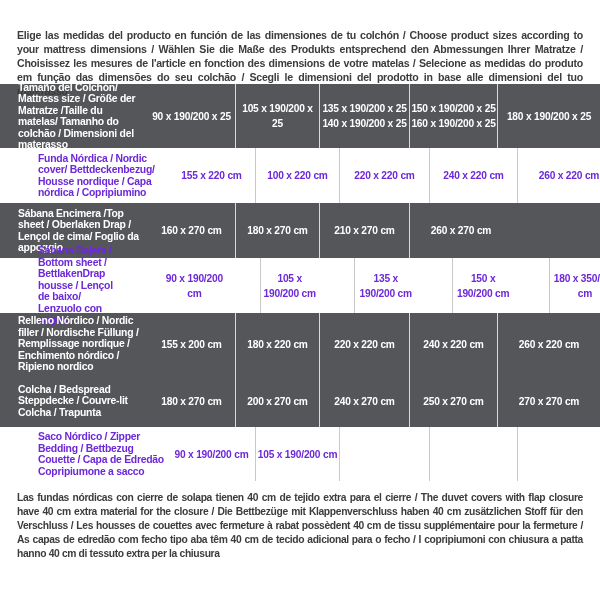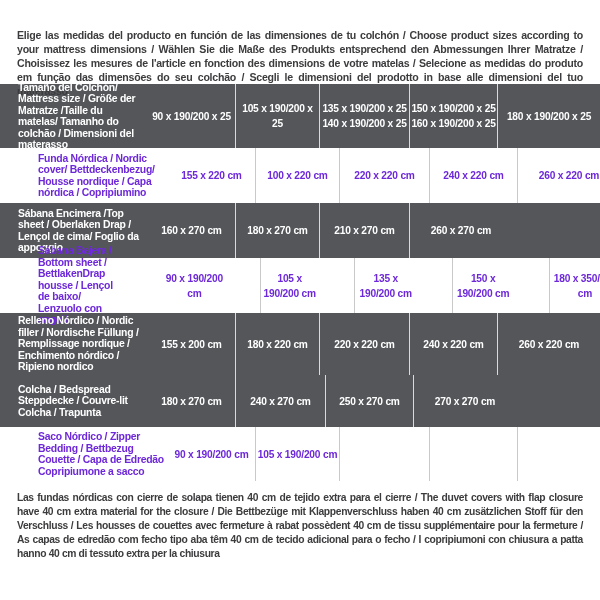--- a/index.html
+++ b/index.html
@@ -81,20 +81,21 @@
     <div class="cell label">Relleno Nórdico / Nordic filler / Nordische Füllung / Remplissage nordique / Enchimento nórdico / Ripieno nordico</div>
     <div class="cell val v1">155 x 200 cm</div>
     <div class="cell val v2">180 x 220 cm</div>
     <div class="cell val v3">220 x 220 cm</div>
     <div class="cell val v4">240 x 220 cm</div>
     <div class="cell val v5">260 x 220 cm</div>
   </div>
     <div class="row shaded" style="height: 52px;">
     <div class="cell label">Colcha / Bedspread Steppdecke / Couvre-lit Colcha / Trapunta</div>
     <div class="cell val v1">180 x 270 cm</div>
+    <div class="cell val v2">200 x 270 cm</div>
     <div class="cell val v3">240 x 270 cm</div>
     <div class="cell val v4">250 x 270 cm</div>
     <div class="cell val v5">270 x 270 cm</div>
   </div>
     <div class="row plain" style="height: 54px;">
     <div class="cell label">Saco Nórdico / Zipper Bedding / Bettbezug Couette / Capa de Edredão Copripiumone a sacco</div>
     <div class="cell val v1">90 x 190/200 cm</div>
     <div class="cell val v2">105 x 190/200 cm</div>
     <div class="cell val v3"></div>
     <div class="cell val v4"></div>

